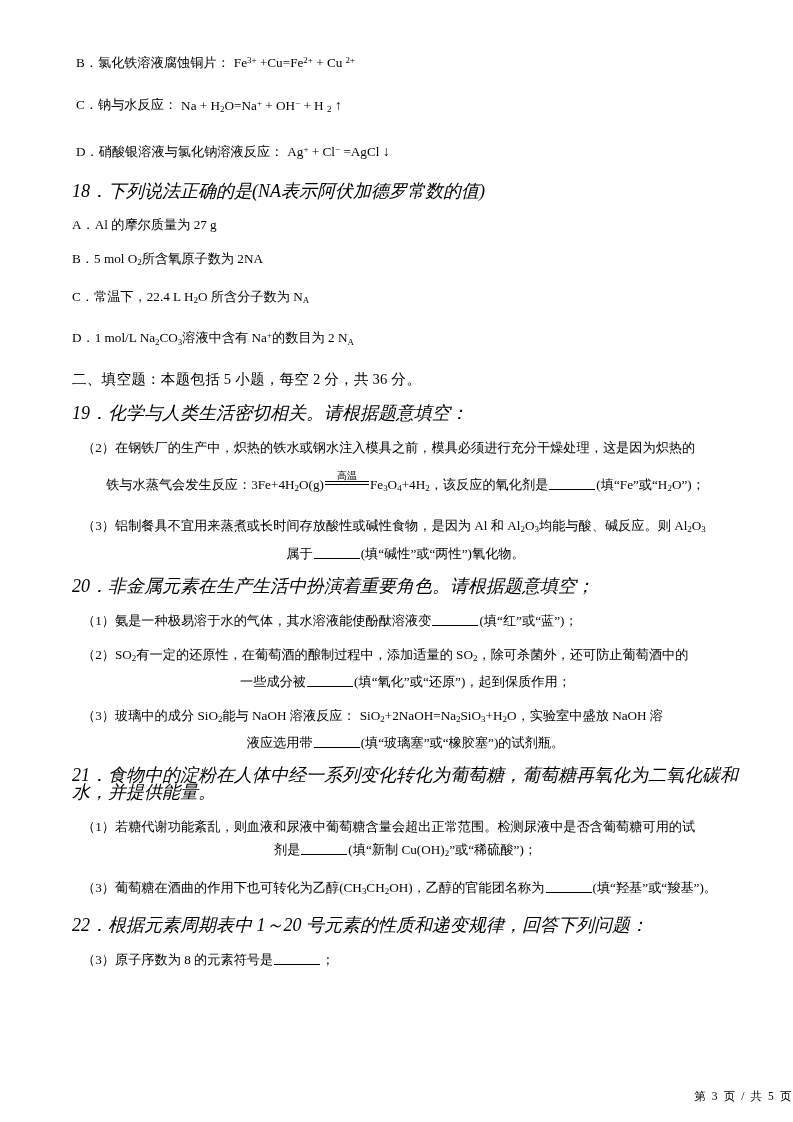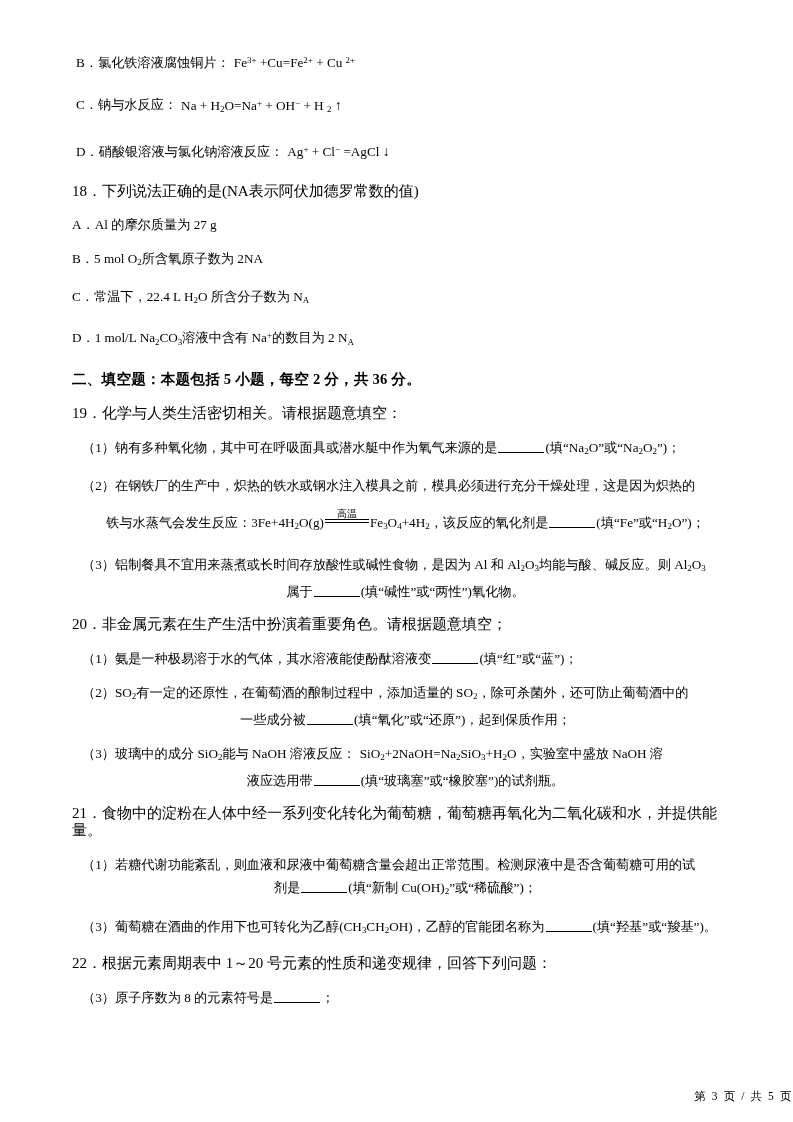--- a/index.html
+++ b/index.html
@@ -28,39 +28,40 @@
     font-size: 13.2px;
     line-height: 17px;
   }
   .opt-tight {
     margin: 0 0 17px 0;
     font-size: 13.2px;
     line-height: 17px;
   }
   .q-head {
     margin: 0 0 16px 0;
-    font-size: 15px;
+    font-size: 18px;
     line-height: 17px;
+    font-style: italic;
   }
   .sub {
     margin: 0 0 15px 10px;
     font-size: 13.2px;
     line-height: 19px;
     text-align: justify;
     text-justify: inter-ideograph;
   }
   .sub-cont {
     margin: 0 0 15px 0;
     font-size: 13.2px;
     line-height: 19px;
     text-align: center;
   }
 
   .section-title {
-    font-weight: bold;
+    font-weight: normal;
     font-size: 14.6px;
     line-height: 19px;
     margin: 0 0 16px 0;
     letter-spacing: .2px;
   }
 
   
   .chem {
     font-family: "Liberation Serif", "DejaVu Serif", serif;
     white-space: nowrap;
@@ -200,23 +201,20 @@
   <p class="opt-tight">
     <span>D．</span><span>1 mol/L Na</span><sub>2</sub><span>CO</span><sub>3</sub><span>溶液中含有 Na</span><sup>+</sup><span>的数目为 2 N</span><sub>A</sub>
   </p>
 
   <p class="section-title" style="margin-top:20px;">二、填空题：本题包括 5 小题，每空 2 分，共 36 分。</p>
 
   <p class="q-head">
     <span>19．</span><span>化学与人类生活密切相关。请根据题意填空：</span>
   </p>
 
-  <p class="sub">
-    <span>（1）钠有多种氧化物，其中可在呼吸面具或潜水艇中作为氧气来源的是</span><span class="blank b-md"></span><span>(填“Na</span><sub>2</sub><span>O”或“Na</span><sub>2</sub><span>O</span><sub>2</sub><span>”)；</span>
-  </p>
 
   <p class="sub">（2）在钢铁厂的生产中，炽热的铁水或钢水注入模具之前，模具必须进行充分干燥处理，这是因为炽热的</p>
 
   <p class="sub-cont" style="margin-left:0;line-height:26px;">
     <span>铁与水蒸气会发生反应：</span><span class="chem"><span>3Fe+4H</span><sub>2</sub><span>O</span><span>(g)</span><span class="rxn"><span class="cond">高温</span><span class="bar"></span></span><span>Fe</span><sub>3</sub><span>O</span><sub>4</sub><span>+4H</span><sub>2</sub></span><span>，该反应的氧化剂是</span><span class="blank b-md"></span><span>(填“Fe”或“H</span><sub>2</sub><span>O”)；</span>
   </p>
 
   <p class="sub" style="margin-bottom:4px;">
     <span>（3）铝制餐具不宜用来蒸煮或长时间存放酸性或碱性食物，是因为 Al 和 Al</span><sub>2</sub><span>O</span><sub>3</sub><span>均能与酸、碱反应。则 Al</span><sub>2</sub><span>O</span><sub>3</sub>
   </p>

